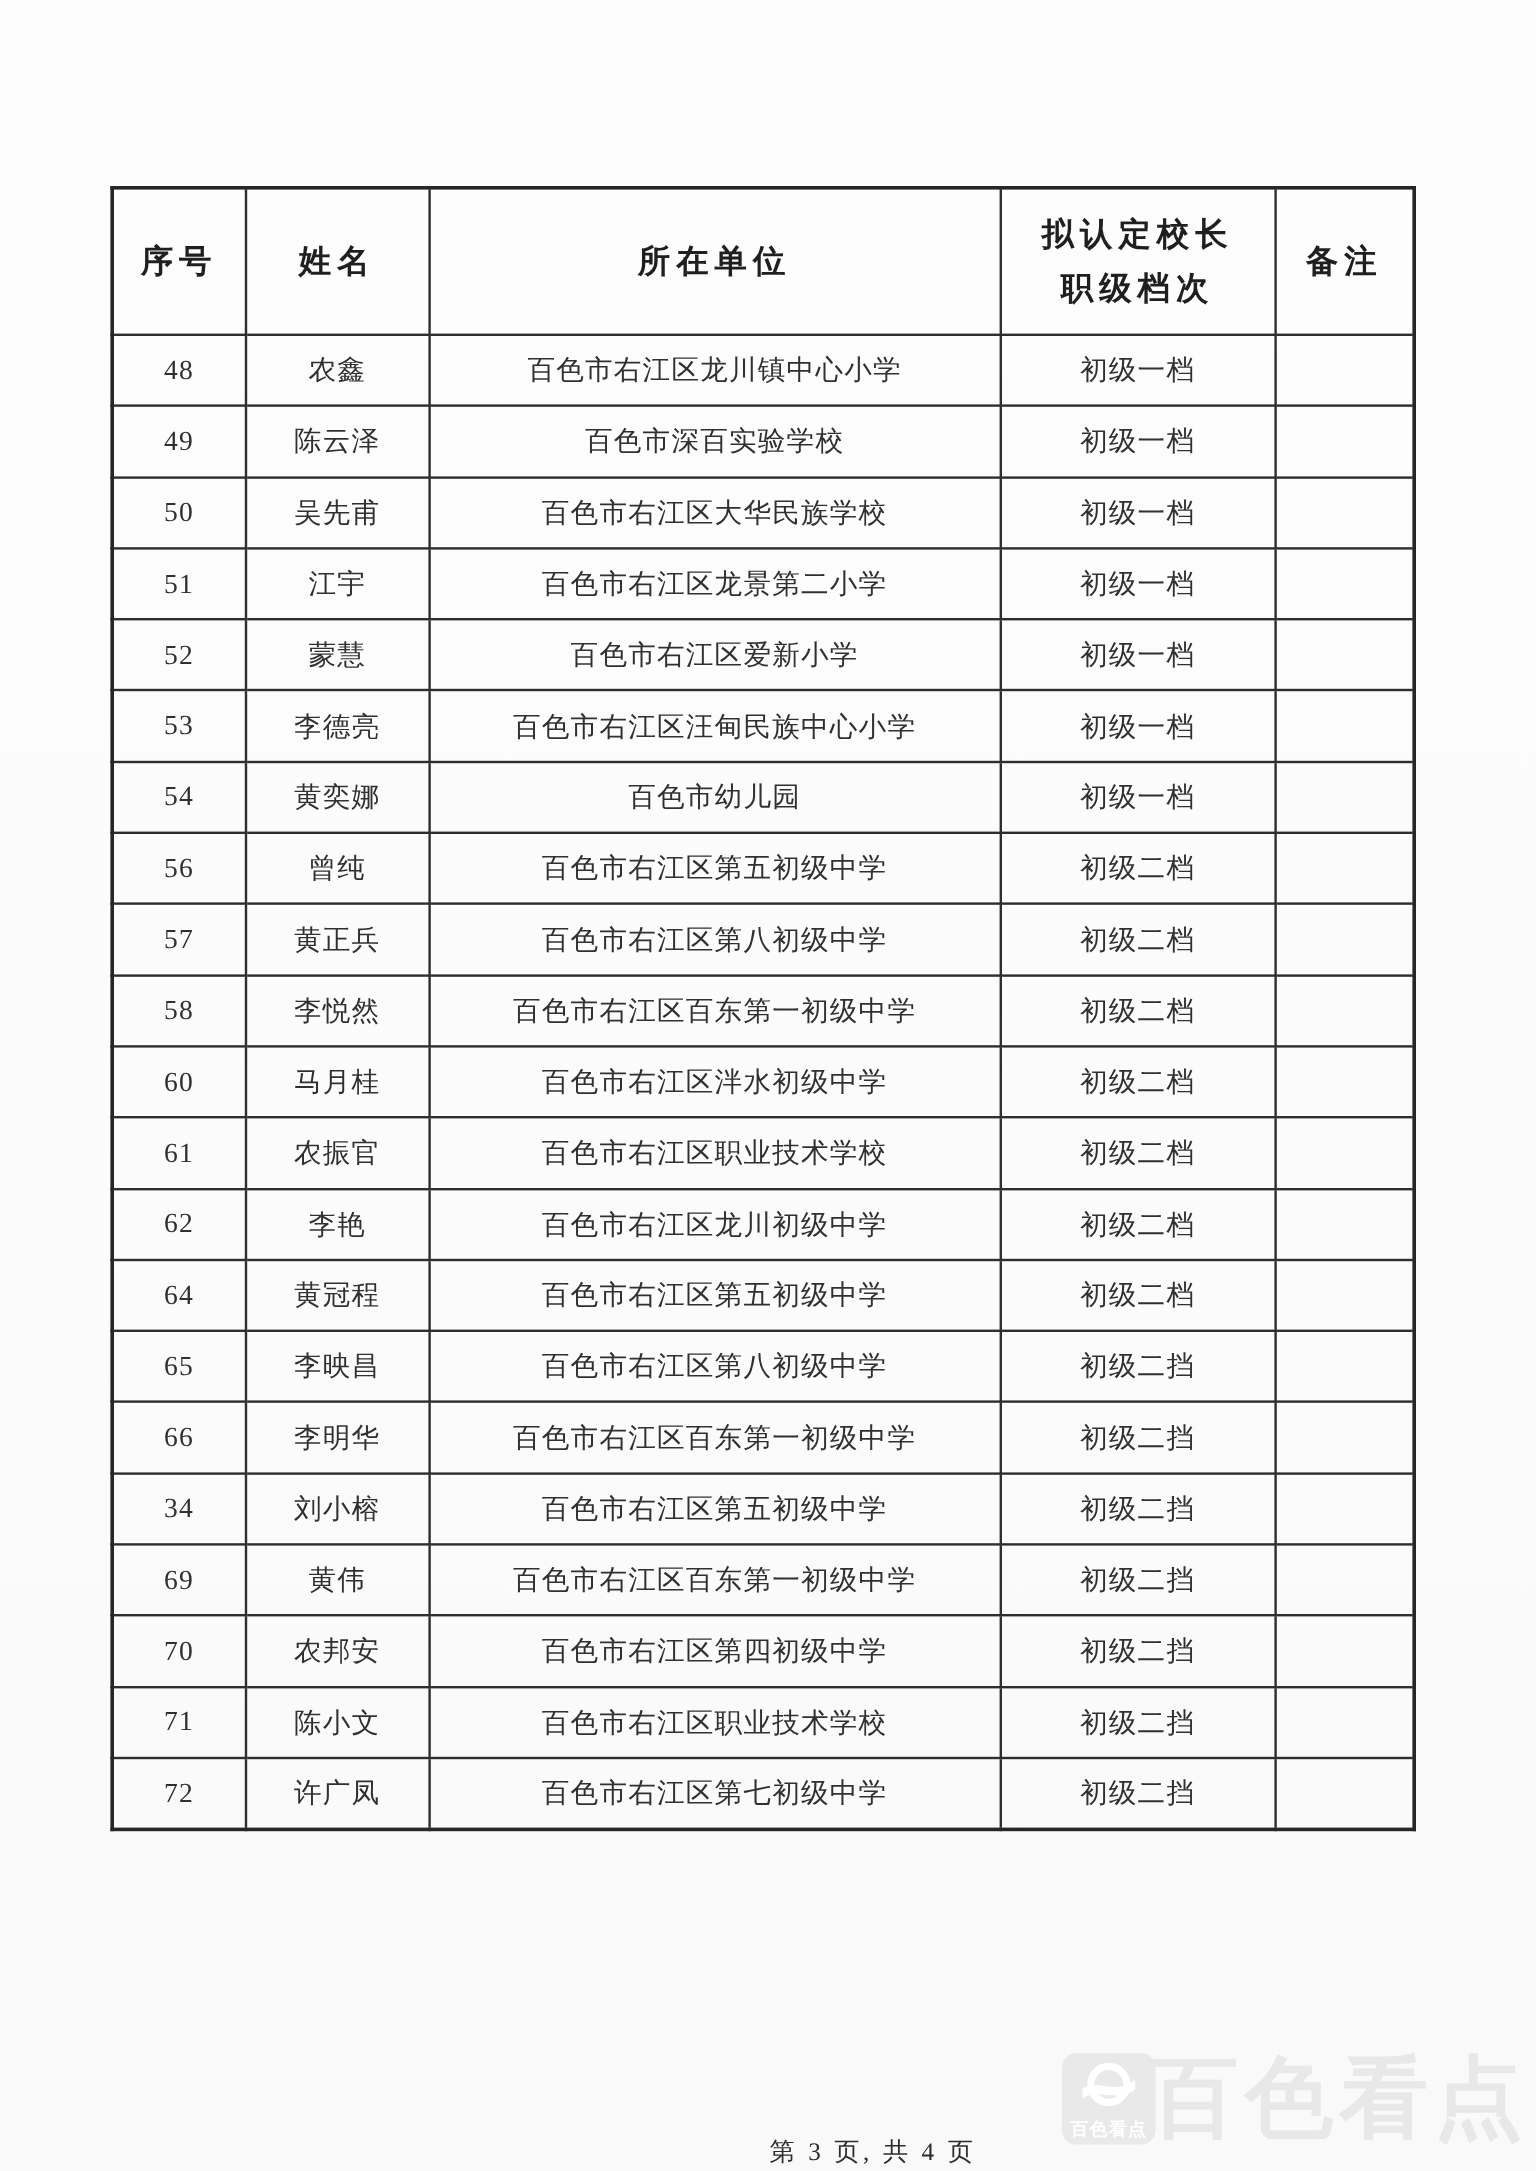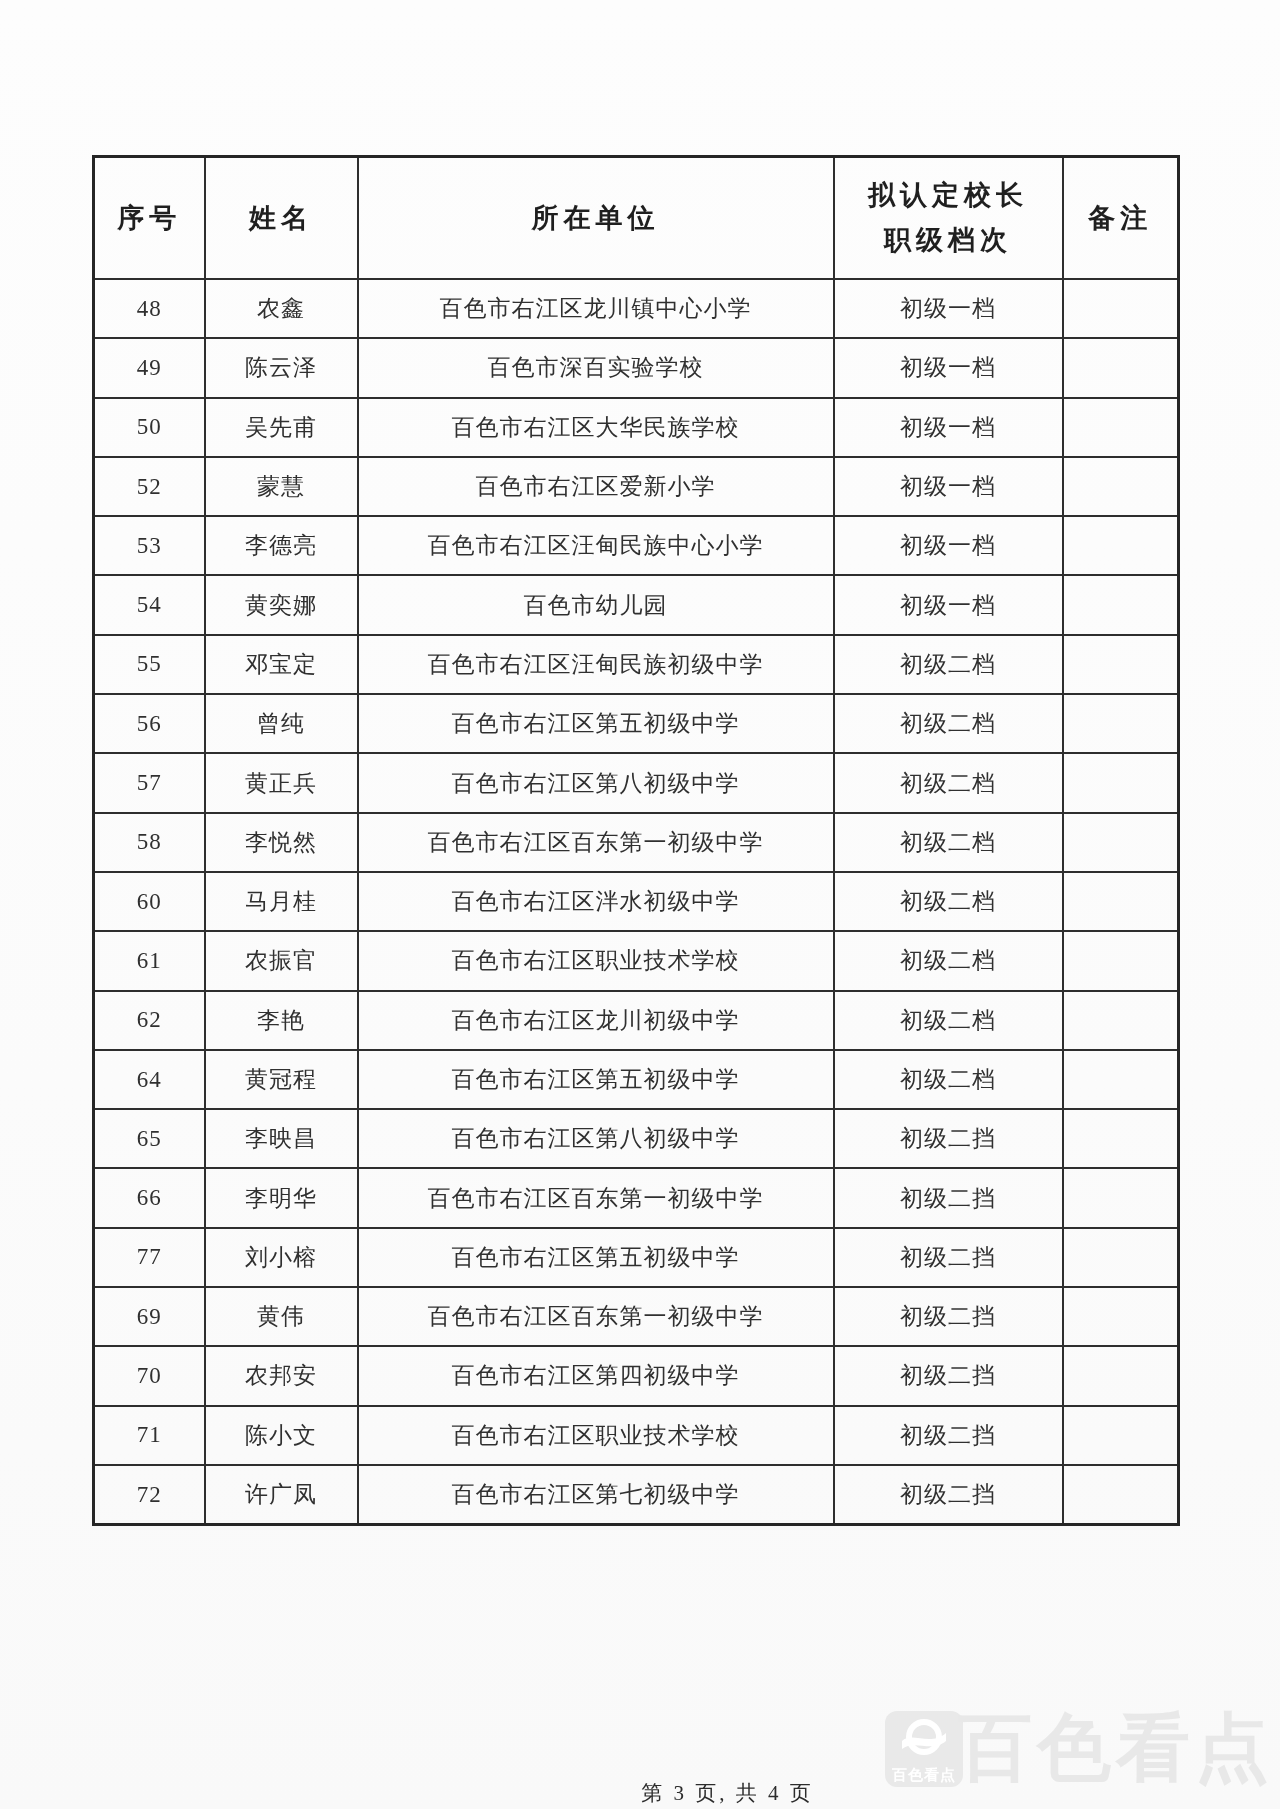--- a/index.html
+++ b/index.html
@@ -166,20 +166,27 @@
     <td class="c-remark"></td>
   </tr>
         <tr class="data-row">
     <td class="c-no">50</td>
     <td class="c-name">吴先甫</td>
     <td class="c-unit">百色市右江区大华民族学校</td>
     <td class="c-level">初级一档</td>
     <td class="c-remark"></td>
   </tr>
         <tr class="data-row">
+    <td class="c-no">51</td>
+    <td class="c-name">江宇</td>
+    <td class="c-unit">百色市右江区龙景第二小学</td>
+    <td class="c-level">初级一档</td>
+    <td class="c-remark"></td>
+  </tr>
+        <tr class="data-row">
     <td class="c-no">52</td>
     <td class="c-name">蒙慧</td>
     <td class="c-unit">百色市右江区爱新小学</td>
     <td class="c-level">初级一档</td>
     <td class="c-remark"></td>
   </tr>
         <tr class="data-row">
     <td class="c-no">53</td>
     <td class="c-name">李德亮</td>
     <td class="c-unit">百色市右江区汪甸民族中心小学</td>
@@ -187,27 +194,20 @@
     <td class="c-remark"></td>
   </tr>
         <tr class="data-row">
     <td class="c-no">54</td>
     <td class="c-name">黄奕娜</td>
     <td class="c-unit">百色市幼儿园</td>
     <td class="c-level">初级一档</td>
     <td class="c-remark"></td>
   </tr>
         <tr class="data-row">
-    <td class="c-no">55</td>
-    <td class="c-name">邓宝定</td>
-    <td class="c-unit">百色市右江区汪甸民族初级中学</td>
-    <td class="c-level">初级二档</td>
-    <td class="c-remark"></td>
-  </tr>
-        <tr class="data-row">
     <td class="c-no">56</td>
     <td class="c-name">曾纯</td>
     <td class="c-unit">百色市右江区第五初级中学</td>
     <td class="c-level">初级二档</td>
     <td class="c-remark"></td>
   </tr>
         <tr class="data-row">
     <td class="c-no">57</td>
     <td class="c-name">黄正兵</td>
     <td class="c-unit">百色市右江区第八初级中学</td>
@@ -257,21 +257,21 @@
     <td class="c-remark"></td>
   </tr>
         <tr class="data-row">
     <td class="c-no">66</td>
     <td class="c-name">李明华</td>
     <td class="c-unit">百色市右江区百东第一初级中学</td>
     <td class="c-level">初级二挡</td>
     <td class="c-remark"></td>
   </tr>
         <tr class="data-row">
-    <td class="c-no">77</td>
+    <td class="c-no">34</td>
     <td class="c-name">刘小榕</td>
     <td class="c-unit">百色市右江区第五初级中学</td>
     <td class="c-level">初级二挡</td>
     <td class="c-remark"></td>
   </tr>
         <tr class="data-row">
     <td class="c-no">69</td>
     <td class="c-name">黄伟</td>
     <td class="c-unit">百色市右江区百东第一初级中学</td>
     <td class="c-level">初级二挡</td>

